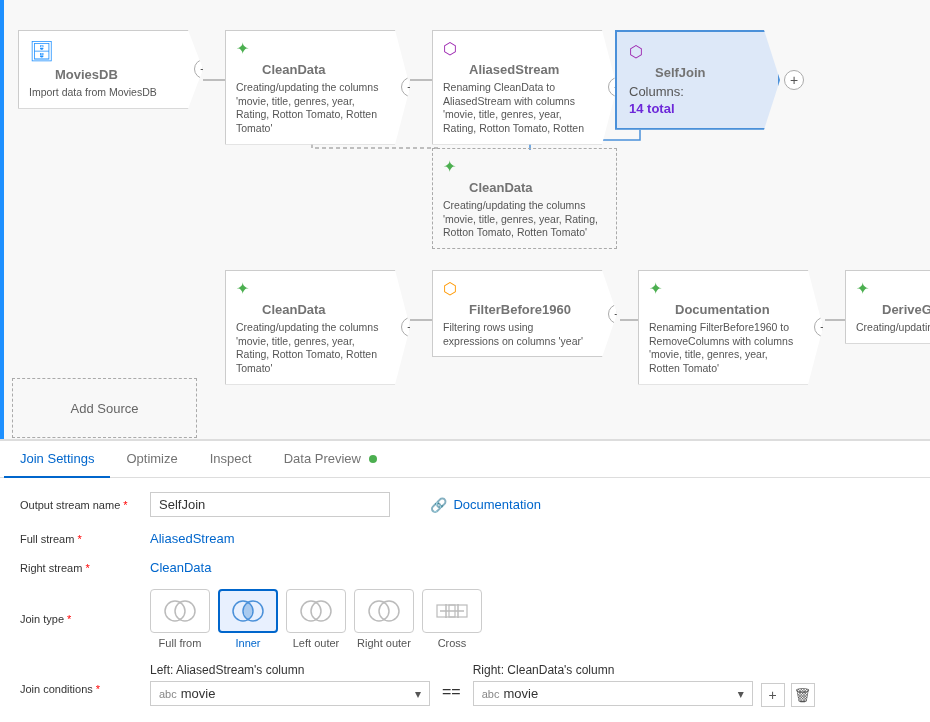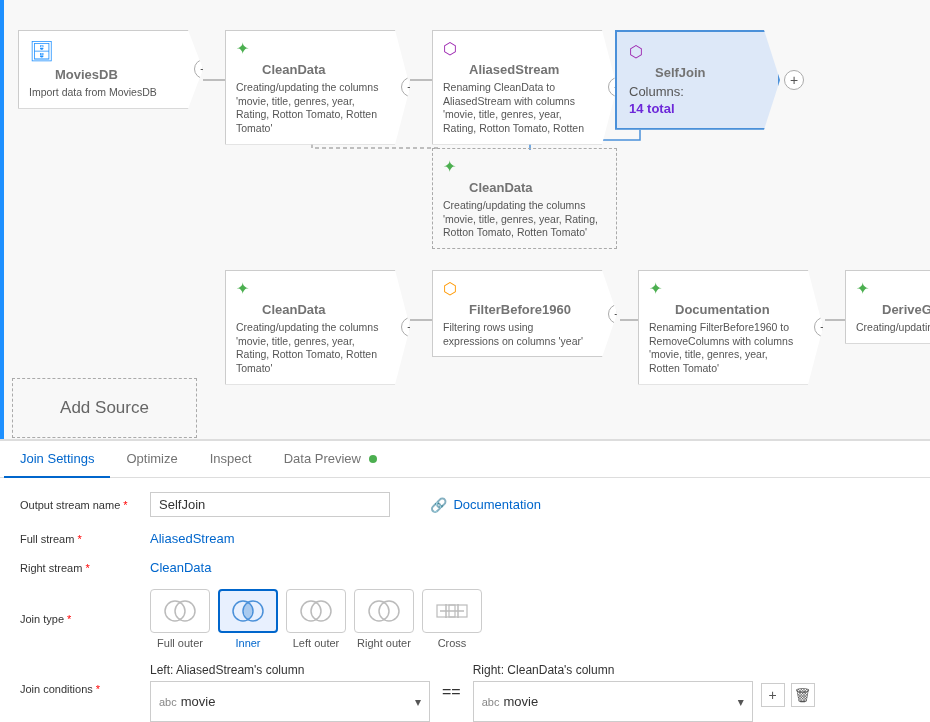--- a/index.html
+++ b/index.html
@@ -71,21 +71,21 @@
     .add-source-box {
       position: absolute;
       border: 1px dashed #aaa;
       background: transparent;
       width: 185px;
       height: 60px;
       display: flex;
       align-items: center;
       justify-content: center;
       color: #666;
-      font-size: 17px;
+      font-size: 13px;
       cursor: pointer;
     }
 
     
     .canvas-svg {
       position: absolute;
       top: 0; left: 0;
       width: 100%;
       height: 100%;
       pointer-events: none;
@@ -205,21 +205,21 @@
       font-size: 12px;
       color: #333;
       font-weight: 500;
       margin-bottom: 4px;
     }
     .dropdown-wrap {
       display: flex;
       align-items: center;
       border: 1px solid #ccc;
       background: white;
-      padding: 12px 8px;
+      padding: 4px 8px;
       font-size: 13px;
       width: 280px;
       justify-content: space-between;
     }
     .dropdown-abc {
       font-size: 11px;
       color: #888;
       margin-right: 4px;
     }
     .dropdown-arrow {
@@ -430,21 +430,21 @@
       </div>
       <div class="join-types">
 
         <div class="join-type-btn">
           <div class="join-circle-wrap">
             <svg width="36" height="28">
               <ellipse cx="13" cy="14" rx="10" ry="10" fill="none" stroke="#bbb" stroke-width="1.5"></ellipse>
               <ellipse cx="23" cy="14" rx="10" ry="10" fill="none" stroke="#bbb" stroke-width="1.5"></ellipse>
             </svg>
           </div>
-          <span class="join-type-label">Full outer</span>
+          <span class="join-type-label">Full from</span>
         </div>
 
         <div class="join-type-btn">
           <div class="join-circle-wrap selected">
             <svg width="36" height="28">
               <ellipse cx="13" cy="14" rx="10" ry="10" fill="none" stroke="#4a90d9" stroke-width="1.5"></ellipse>
               <ellipse cx="23" cy="14" rx="10" ry="10" fill="none" stroke="#4a90d9" stroke-width="1.5"></ellipse>
               <path d="M18,6 A10,10,0,0,1,18,22 A10,10,0,0,1,18,6" fill="#4a90d9" opacity="0.4"></path>
             </svg>
           </div>

